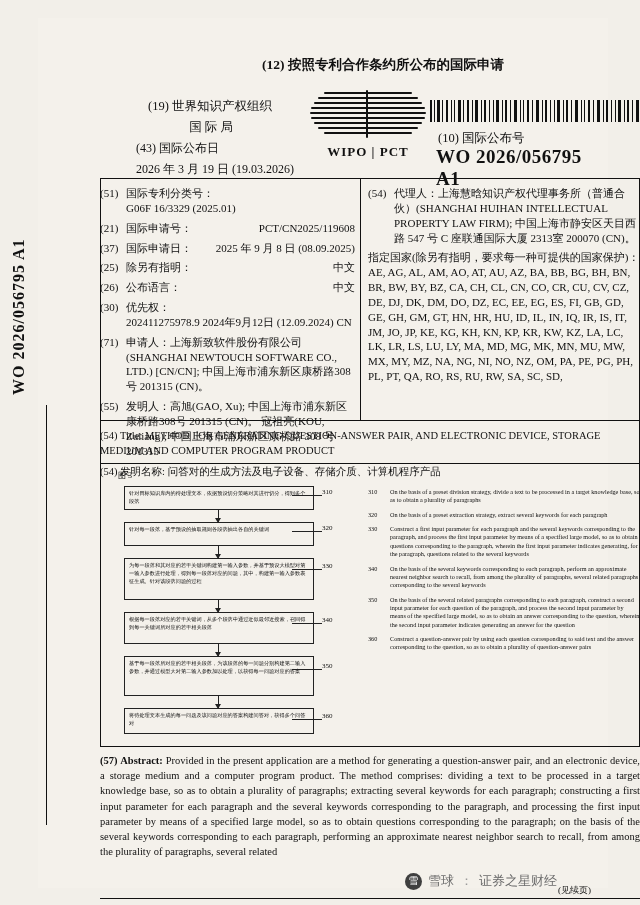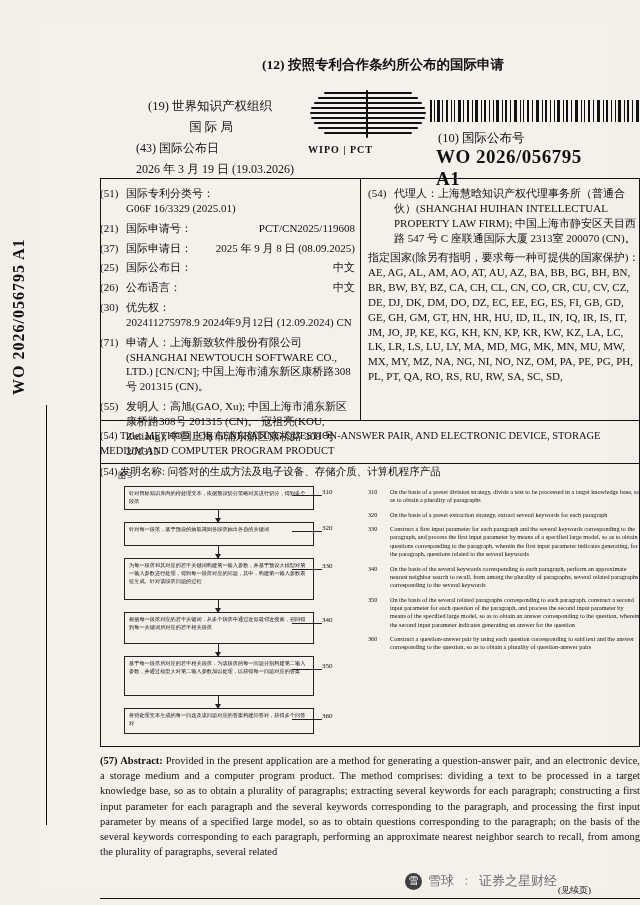--- a/index.html
+++ b/index.html
@@ -30,22 +30,22 @@
   .wipo-block{
     position:absolute;left:270px;top:72px;width:120px;height:75px;
   }
   .wipo-lines{
     position:absolute;left:0;top:0;width:120px;height:52px;
   }
   .wipo-lines i{
     position:absolute;left:0;height:2px;background:#111;display:block;border-radius:2px;
   }
   .wipo-text{
-    position:absolute;left:0;top:54px;width:120px;
-    font-size:10px;font-weight:bold;letter-spacing:1px;
+    position:absolute;left:0;top:54px;width:120px;text-align:center;
+    font-size:13px;font-weight:bold;letter-spacing:1px;
   }
   .barcode{
     position:absolute;left:392px;top:82px;width:210px;height:22px;
   }
   .barcode span{position:absolute;top:0;height:22px;background:#111;display:block;}
   .org{
     position:absolute;left:110px;top:80px;width:160px;
     font-size:12.5px;
   }
   .org .l1{white-space:nowrap;}
@@ -256,21 +256,21 @@
       </div>
       <div class="row">
         <div class="num">(37)</div>
         <div class="txt">
           <div><span>国际申请日：</span><span class="inline-r">2025 年 9 月 8 日 (08.09.2025)</span></div>
         </div>
       </div>
       <div class="row">
         <div class="num">(25)</div>
         <div class="txt">
-            <div><span>国际公布日：</span><span class="inline-r">中文</span></div>
+            <div><span>除另有指明：</span><span class="inline-r">中文</span></div>
           </div>
       </div>
       <div class="row">
         <div class="num">(26)</div>
         <div class="txt">
             <div><span>公布语言：</span><span class="inline-r">中文</span></div>
           </div>
       </div>
       <div class="row">
         <div class="num">(30)</div>

